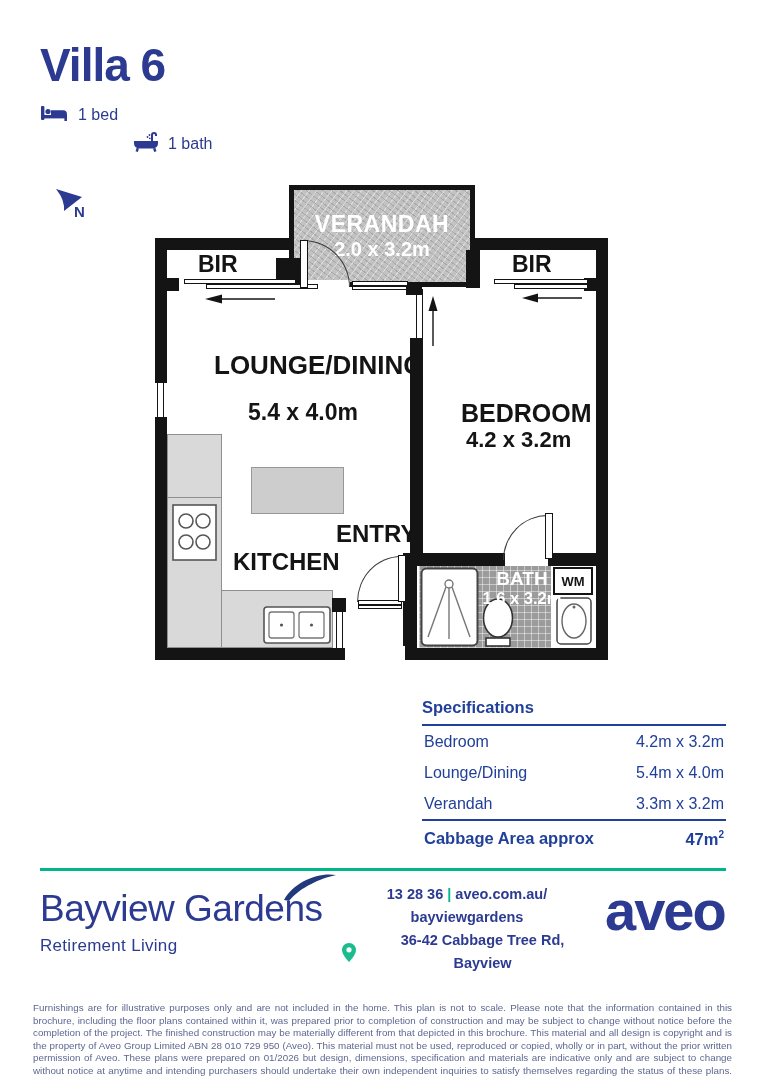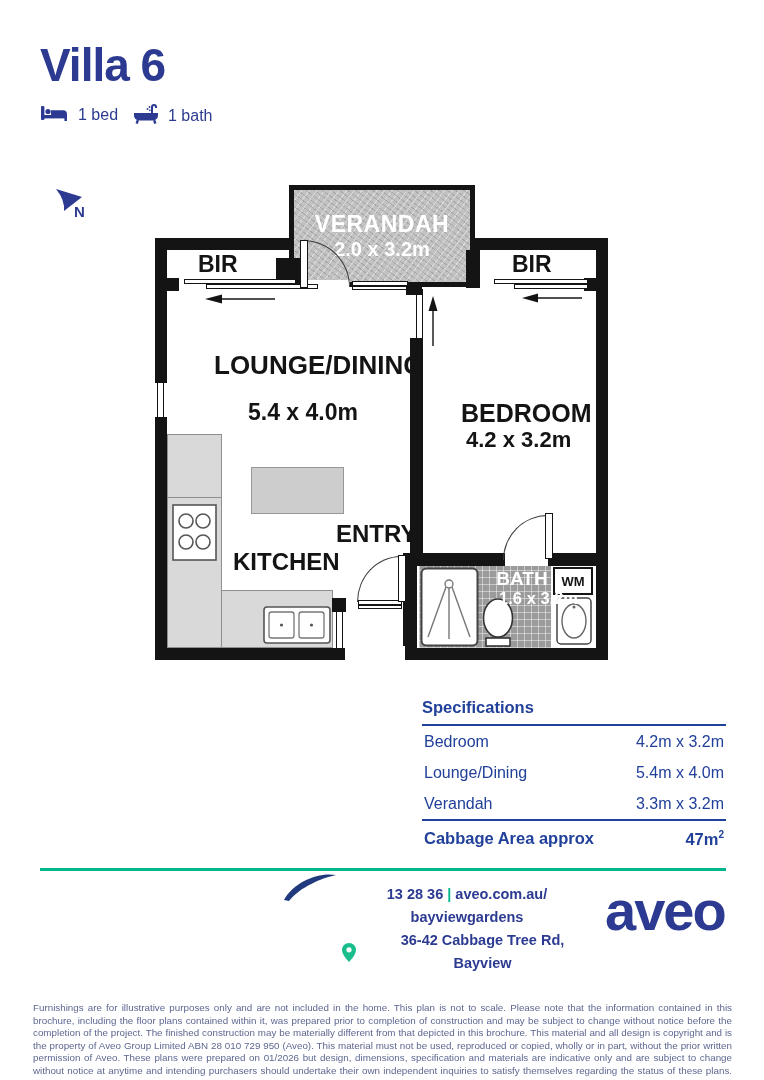--- a/index.html
+++ b/index.html
@@ -71,21 +71,21 @@
         <rect x="1" y="3" width="3.4" height="14" rx="1" fill="#2c3b91"></rect>
         <circle cx="8" cy="8.5" r="2.6" fill="#2c3b91"></circle>
         <path d="M11 7.2 h12 a4 4 0 0 1 4 4 v1.8 h-16 z" fill="#2c3b91"></path>
         <rect x="1" y="12" width="26" height="3.4" fill="#2c3b91"></rect>
         <rect x="24.4" y="13" width="2.6" height="5" fill="#2c3b91"></rect>
       </svg>
     </span>
     <span>1 bed</span>
   </div>
 
-  <div class="feat" style="left:132px;">
+  <div class="feat" style="left:132px;margin-top:28px;">
     <span>
       <svg width="28" height="22" viewBox="0 0 28 22">
         <path d="M2 10 h24 v2.5 a5 5 0 0 1 -5 5 h-14 a5 5 0 0 1 -5 -5 z" fill="#2c3b91"></path>
         <rect x="4" y="17" width="2.4" height="3.6" fill="#2c3b91" transform="rotate(18 5 19)"></rect>
         <rect x="21.6" y="17" width="2.4" height="3.6" fill="#2c3b91" transform="rotate(-18 23 19)"></rect>
         <path d="M20 10 V4 a2 2 0 0 1 4 0 V5" stroke="#2c3b91" stroke-width="2" fill="none"></path>
         <circle cx="17.5" cy="4" r="0.9" fill="#2c3b91"></circle>
         <circle cx="15.5" cy="6" r="0.9" fill="#2c3b91"></circle>
         <circle cx="17.8" cy="7.3" r="0.9" fill="#2c3b91"></circle>
       </svg>
@@ -223,21 +223,21 @@
       <span>WM</span>
     </div>
     <div class="fix" style="left:556px;top:597px;">
       <svg width="36" height="48" viewBox="0 0 36 48">
         <rect x="1" y="1" width="34" height="46" rx="4" fill="#fff" stroke="#444" stroke-width="1.5"></rect>
         <ellipse cx="18" cy="24" rx="12" ry="17" fill="#fff" stroke="#666" stroke-width="1.4"></ellipse>
         <circle cx="18" cy="10" r="1.5" fill="#666"></circle>
       </svg>
     </div>
     <div class="lbl" style="left:481px;top:568px;width:82px;text-align:center;color:#fff;font-size:19px;z-index:6;">BATH</div>
-    <div class="lbl" style="left:466px;top:589px;width:112px;text-align:right;color:#fff;font-size:16.5px;z-index:6;">1.6 x 3.2m</div>
+    <div class="lbl" style="left:466px;top:589px;width:112px;text-align:center;color:#fff;font-size:16.5px;z-index:6;">1.6 x 3.2m</div>
 
     <div class="lbl" style="left:214px;top:350px;font-size:26px;">LOUNGE/DINING</div>
     <div class="lbl" style="left:248px;top:399px;font-size:23px;">5.4 x 4.0m</div>
     <div class="lbl" style="left:461px;top:399px;font-size:25px;">BEDROOM</div>
     <div class="lbl" style="left:466px;top:427px;font-size:22px;">4.2 x 3.2m</div>
     <div class="lbl" style="left:336px;top:520px;font-size:24px;">ENTRY</div>
     <div class="lbl" style="left:233px;top:548px;font-size:24px;">KITCHEN</div>
   </div>
 
   <div class="specs">
@@ -255,20 +255,24 @@
       <span>3.3m x 3.2m</span>
     </div>
     <div class="total">
       <span>Cabbage Area approx</span>
       <span><span>47m</span><sup>2</sup></span>
     </div>
   </div>
 
   <div class="rule"></div>
 
+  <div class="brand">
+    <div class="bn">Bayview Gardens</div>
+    <div class="bs">Retirement Living</div>
+  </div>
   <div class="abs" style="left:282px;top:872px;">
     <svg width="56" height="30" viewBox="0 0 56 30">
       <path d="M2 28 C12 10 36 0 54 3 C40 6 18 15 7 29 Z" fill="#203a7d"></path>
     </svg>
   </div>
 
   <div class="contact">
     <div>
       <span>13 28 36</span><span class="pipe">|</span><span>aveo.com.au/</span>
     </div>

